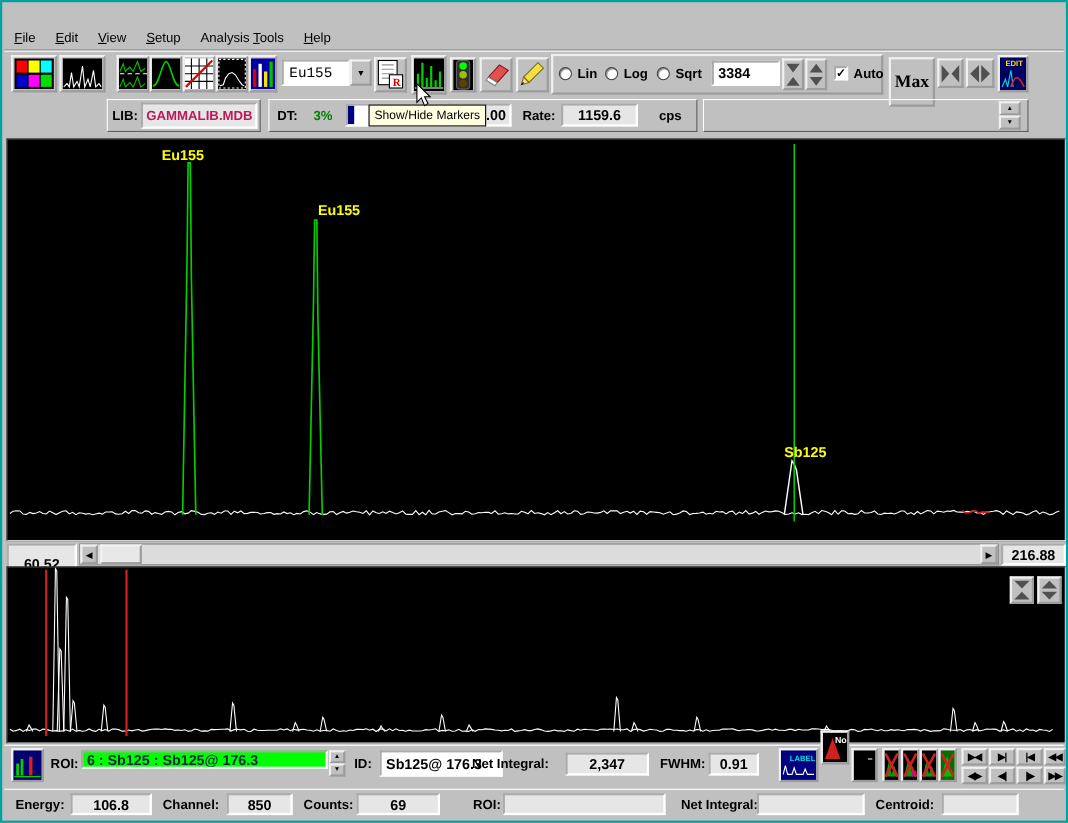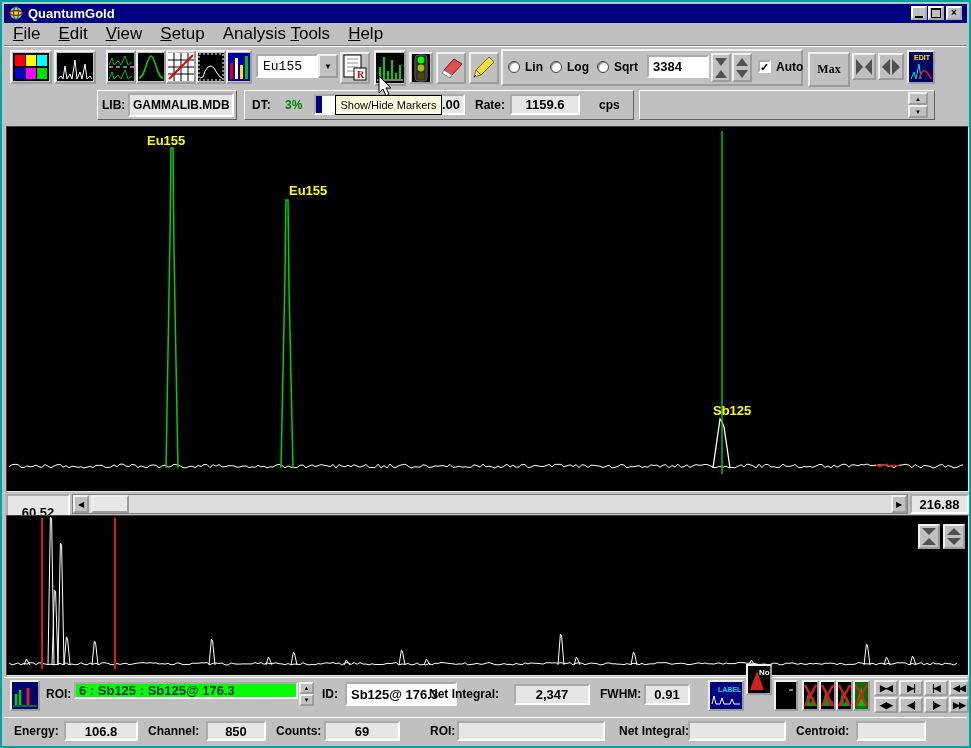--- a/index.html
+++ b/index.html
@@ -5,58 +5,40 @@
   html,body{margin:0;padding:0;background:#007F7F;}
   #win{position:relative;width:971px;height:748px;background:#C0C0C0;
        font-family:"Liberation Sans",sans-serif;color:#000;
        border:2px solid #00A2A2;box-sizing:border-box;overflow:hidden;}
   .a{position:absolute;box-sizing:border-box;}
   .b{font-weight:bold;} .f13{font-size:12px;}
   .titlebar{left:2px;top:2px;width:963px;height:19px;background:#000080;display:flex;align-items:center;}
   .title-text{color:#fff;font-weight:bold;font-size:13px;margin-left:5px;}
   .cap-btn{width:16px;height:14px;background:#C0C0C0;border:2px outset #fff;display:flex;align-items:center;justify-content:center;font-size:10px;font-weight:bold;line-height:1;padding:0;}
   .menubar{left:2px;top:21px;width:963px;height:22px;display:flex;align-items:center;}
-  .menu-item{padding:3px 9px;font-size:17px;}
+  .menu-item{padding:3px 9px;font-size:12px;}
   .menu-item u{text-decoration:underline;}
   .tb{background:#C0C0C0;border:2px outset #f0f0f0;display:flex;align-items:center;justify-content:center;padding:0;overflow:hidden;}
   .grp{border-top:1px solid #fff;border-left:1px solid #fff;border-right:1px solid #606060;border-bottom:1px solid #606060;}
   .sf{background:#E6E6E6;border:2px inset #fff;font-weight:bold;font-size:13px;display:flex;align-items:center;overflow:hidden;white-space:nowrap;}
   .white-f{background:#fff;}
   .green-f{background:#00FF00;color:#102840;}
   .plot{background:#000;border-top:1px solid #404040;border-left:1px solid #404040;border-right:1px solid #E8E8E8;border-bottom:1px solid #E8E8E8;}
   .radio{width:12px;height:12px;border-radius:50%;background:#fff;border:1px solid #404040;box-shadow:inset 1px 1px 1px #808080;}
   .radio .dot{width:5px;height:5px;border-radius:50%;background:#000;margin:3px auto;}
   .chk{width:13px;height:13px;background:#fff;border:2px inset #fff;font-size:11px;font-weight:bold;line-height:10px;text-align:center;}
   .tooltip{background:#FFFFE1;border:1px solid #000;font-size:11px;display:flex;align-items:center;justify-content:center;white-space:nowrap;}
   .spin{background:#C0C0C0;border:2px outset #f0f0f0;font-size:6px;line-height:1;display:flex;align-items:center;justify-content:center;padding:0;}
   .navb{background:#C0C0C0;border:2px outset #f0f0f0;font-size:9px;font-weight:bold;letter-spacing:-1px;display:flex;align-items:center;justify-content:center;padding:0;}
 </style>
 </head>
 <body>
 
 <div id="win">
 
-  <div class="a titlebar">
-    <svg class="a" style="left:5px;top:2px" width="14" height="14">
-      <circle cx="7" cy="7" r="6" fill="#C0C0C0"></circle>
-        <circle cx="7" cy="7" r="3" fill="#FFD800"></circle>
-      <ellipse cx="7" cy="7" rx="6.4" ry="2.4" fill="none" stroke="#B00000" stroke-width="1.2"></ellipse>
-      <ellipse cx="7" cy="7" rx="2.4" ry="6.4" fill="none" stroke="#008000" stroke-width="1.2"></ellipse>
-    </svg>
-    <span class="title-text" style="margin-left:24px">QuantumGold</span>
-    <button class="a cap-btn" style="left:907px;top:2px">
-        <span style="display:block;width:8px;border-bottom:2px solid #000;margin-top:7px"></span>
-      </button>
-    <button class="a cap-btn" style="left:924px;top:2px">
-        <span style="display:block;width:8px;height:7px;border:1px solid #000;border-top-width:2px"></span>
-      </button>
-    <button class="a cap-btn" style="left:942px;top:2px">
-        <span>×</span>
-      </button>
-  </div>
 
   <div class="a menubar">
     <span class="menu-item"><span></span><u>F</u><span>ile</span></span>
     <span class="menu-item"><span></span><u>E</u><span>dit</span></span>
     <span class="menu-item"><span></span><u>V</u><span>iew</span></span>
     <span class="menu-item"><span></span><u>S</u><span>etup</span></span>
     <span class="menu-item"><span>Analysis </span><u>T</u><span>ools</span></span>
     <span class="menu-item"><span></span><u>H</u><span>elp</span></span>
   </div>
   <div class="a" style="left:2px;top:43px;width:963px;height:2px;border-top:1px solid #808080;border-bottom:1px solid #fff"></div>
@@ -180,21 +162,21 @@
   </button>
   <button class="a tb" style="left:730px;top:51px;width:20px;height:29px">
     <svg width="14" height="22">
       <polygon points="7,1 1,9 13,9" fill="#505050"></polygon>
         <polygon points="7,21 1,13 13,13" fill="#505050"></polygon>
       </svg>
   </button>
   <span class="a chk" style="left:756px;top:58px"><span>✓</span></span>
   <span class="a b f13" style="left:774px;top:58px">Auto</span>
 
-  <button class="a tb" style="left:806px;top:50px;width:42px;height:35px;font-family:'Liberation Serif',serif;font-weight:bold;font-size:12px">
+  <button class="a tb" style="left:806px;top:50px;width:42px;height:45px;font-family:'Liberation Serif',serif;font-weight:bold;font-size:16px">
       <span>Max</span>
     </button>
   <button class="a tb" style="left:850px;top:51px;width:24px;height:27px">
     <svg width="18" height="20">
       <polygon points="1,2 1,18 8,10" fill="#505050"></polygon>
         <polygon points="17,2 17,18 10,10" fill="#505050"></polygon>
       </svg>
   </button>
   <button class="a tb" style="left:876px;top:51px;width:26px;height:27px">
     <svg width="20" height="20">
@@ -206,21 +188,21 @@
     <svg width="24" height="30">
         <rect width="24" height="30" fill="#000060"></rect>
       <text x="5" y="8" font-size="7" font-weight="bold" fill="#FFE000" font-family="Liberation Sans,sans-serif">EDIT</text>
       <path d="M2,27 L5,20 L7,27 L10,12 L12,27" stroke="#00E0E0" fill="none"></path>
       <path d="M10,27 C13,18 16,14 22,27" stroke="#E02020" fill="none" stroke-width="1.5"></path>
       </svg>
   </button>
 
   <div class="a grp" style="left:95px;top:88px;width:140px;height:30px"></div>
   <span class="a b f13" style="left:100px;top:96px">LIB:</span>
-  <div class="a sf" style="left:126px;top:91px;width:106px;height:24px;padding-left:3px;color:#000000;font-size:12px">
+  <div class="a sf" style="left:126px;top:91px;width:106px;height:24px;padding-left:3px;color:#be185d;font-size:12px">
       <span>GAMMALIB.MDB</span>
     </div>
 
   <div class="a grp" style="left:242px;top:88px;width:390px;height:30px"></div>
   <span class="a b f13" style="left:250px;top:96px">DT:</span>
   <span class="a b f13" style="left:283px;top:96px;color:#008000">3%</span>
   <div class="a sf white-f" style="left:312px;top:92px;width:112px;height:21px;padding:0">
       <span style="display:block;width:6px;height:100%;background:#000080"></span>
     </div>
   <div class="a sf" style="left:405px;top:92px;width:58px;height:21px;justify-content:flex-end;padding-right:3px">

